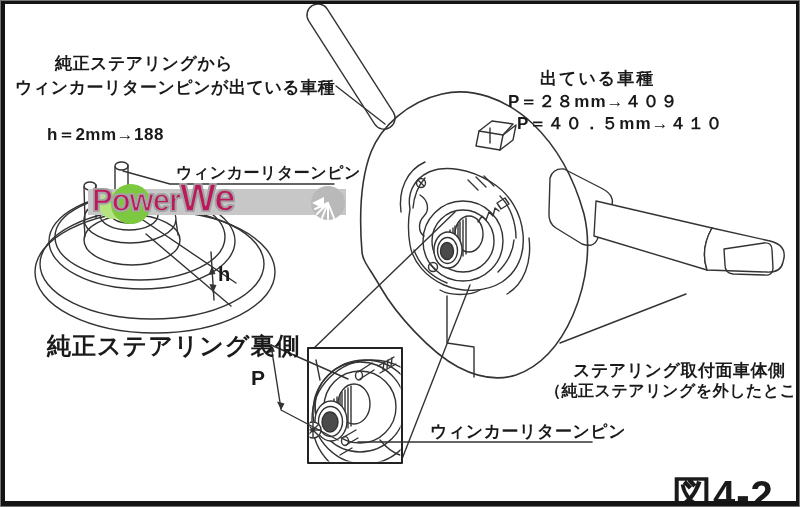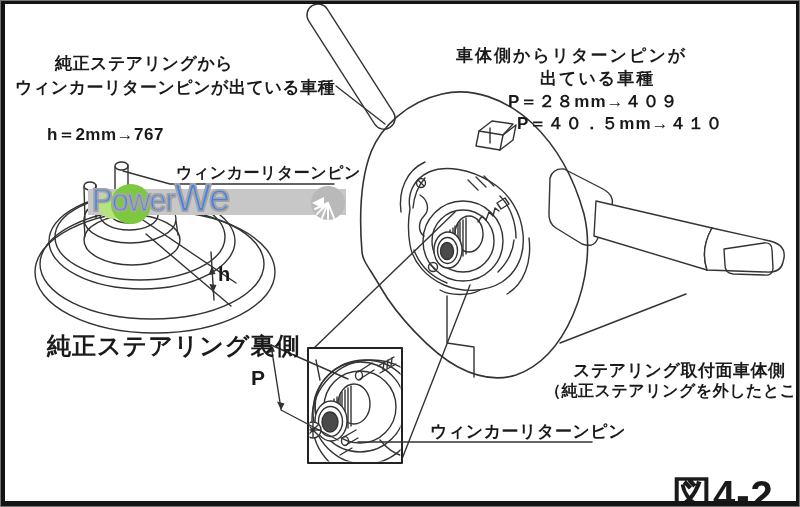--- a/index.html
+++ b/index.html
@@ -21,21 +21,21 @@
   .fs17{font-size:17px;}
   .fs16{font-size:16px;}
   .dimletter{font-size:20px; letter-spacing:0;}
   .figno{font-size:40px; letter-spacing:1px; z-index:25;}
   
   #watermark{position:absolute; left:0; top:0; width:800px; height:507px; z-index:10; pointer-events:none;}
   .wm-band{position:absolute; left:88px; top:189px; width:258px; height:26px; background:#c7c7c7;}
   .wm-ball-light{position:absolute; left:99px; top:192px; width:27px; height:27px; border-radius:50%; background:#b5e37f;}
   .wm-ball-green{position:absolute; left:111px; top:184px; width:40px; height:40px; border-radius:50%; background:#7cc83e;}
   .wm-text{
-    position:absolute; left:92px; top:181px; font-weight:normal; color:#3b82f6;
+    position:absolute; left:92px; top:181px; font-weight:bold; color:#be185d;
     -webkit-text-stroke:1.5px #a3a3a3;
     text-shadow:1px 1px 0 #a8a8a8,-1px -1px 0 #a8a8a8,1px -1px 0 #a8a8a8,-1px 1px 0 #a8a8a8;
     letter-spacing:-1px; line-height:34px;
   }
   .wm-p1{font-size:31px;}
   .wm-p2{font-size:38px;}
   .wm-rayball{position:absolute; left:310px; top:185px; width:36px; height:36px;}
 </style>
 </head>
 <body>
@@ -215,23 +215,22 @@
           <polygon points="281,410 277,401.5 284.5,403.5"></polygon>
         </g>
       </g>
 
       <line x1="358" y1="442" x2="592" y2="442" stroke-width="1.6"></line>
     </g>
   </svg>
 
   <div class="t fs17" style="left:14px;top:52px;margin-left:41px;">純正ステアリングから</div>
   <div class="t fs17" style="left:15px;top:76px;">ウィンカーリターンピンが出ている車種</div>
-  <div class="t fs17" style="left:47px;top:123px;">h＝2mm→767</div>
-
-  <div class="t fs17" style="left:456px;top:44px;letter-spacing:2px;">車体側からリターンピンが</div>
+  <div class="t fs17" style="left:47px;top:123px;">h＝2mm→188</div>
+
   <div class="t fs17" style="left:540px;top:67px;letter-spacing:2px;">出ている車種</div>
   <div class="t fs17" style="left:508px;top:90px;letter-spacing:1px;">P＝２８mm→４０９</div>
   <div class="t fs17" style="left:517px;top:112px;letter-spacing:1px;">P＝４０．５mm→４１０</div>
 
   <div class="t fs16" style="left:176px;top:163px;">ウィンカーリターンピン</div>
 
   <div class="t dimletter" style="left:218px;top:263px;">h</div>
 
   <div class="t" style="left:47px;top:330px;font-size:24px;letter-spacing:1px;">純正ステアリング裏側</div>
 

